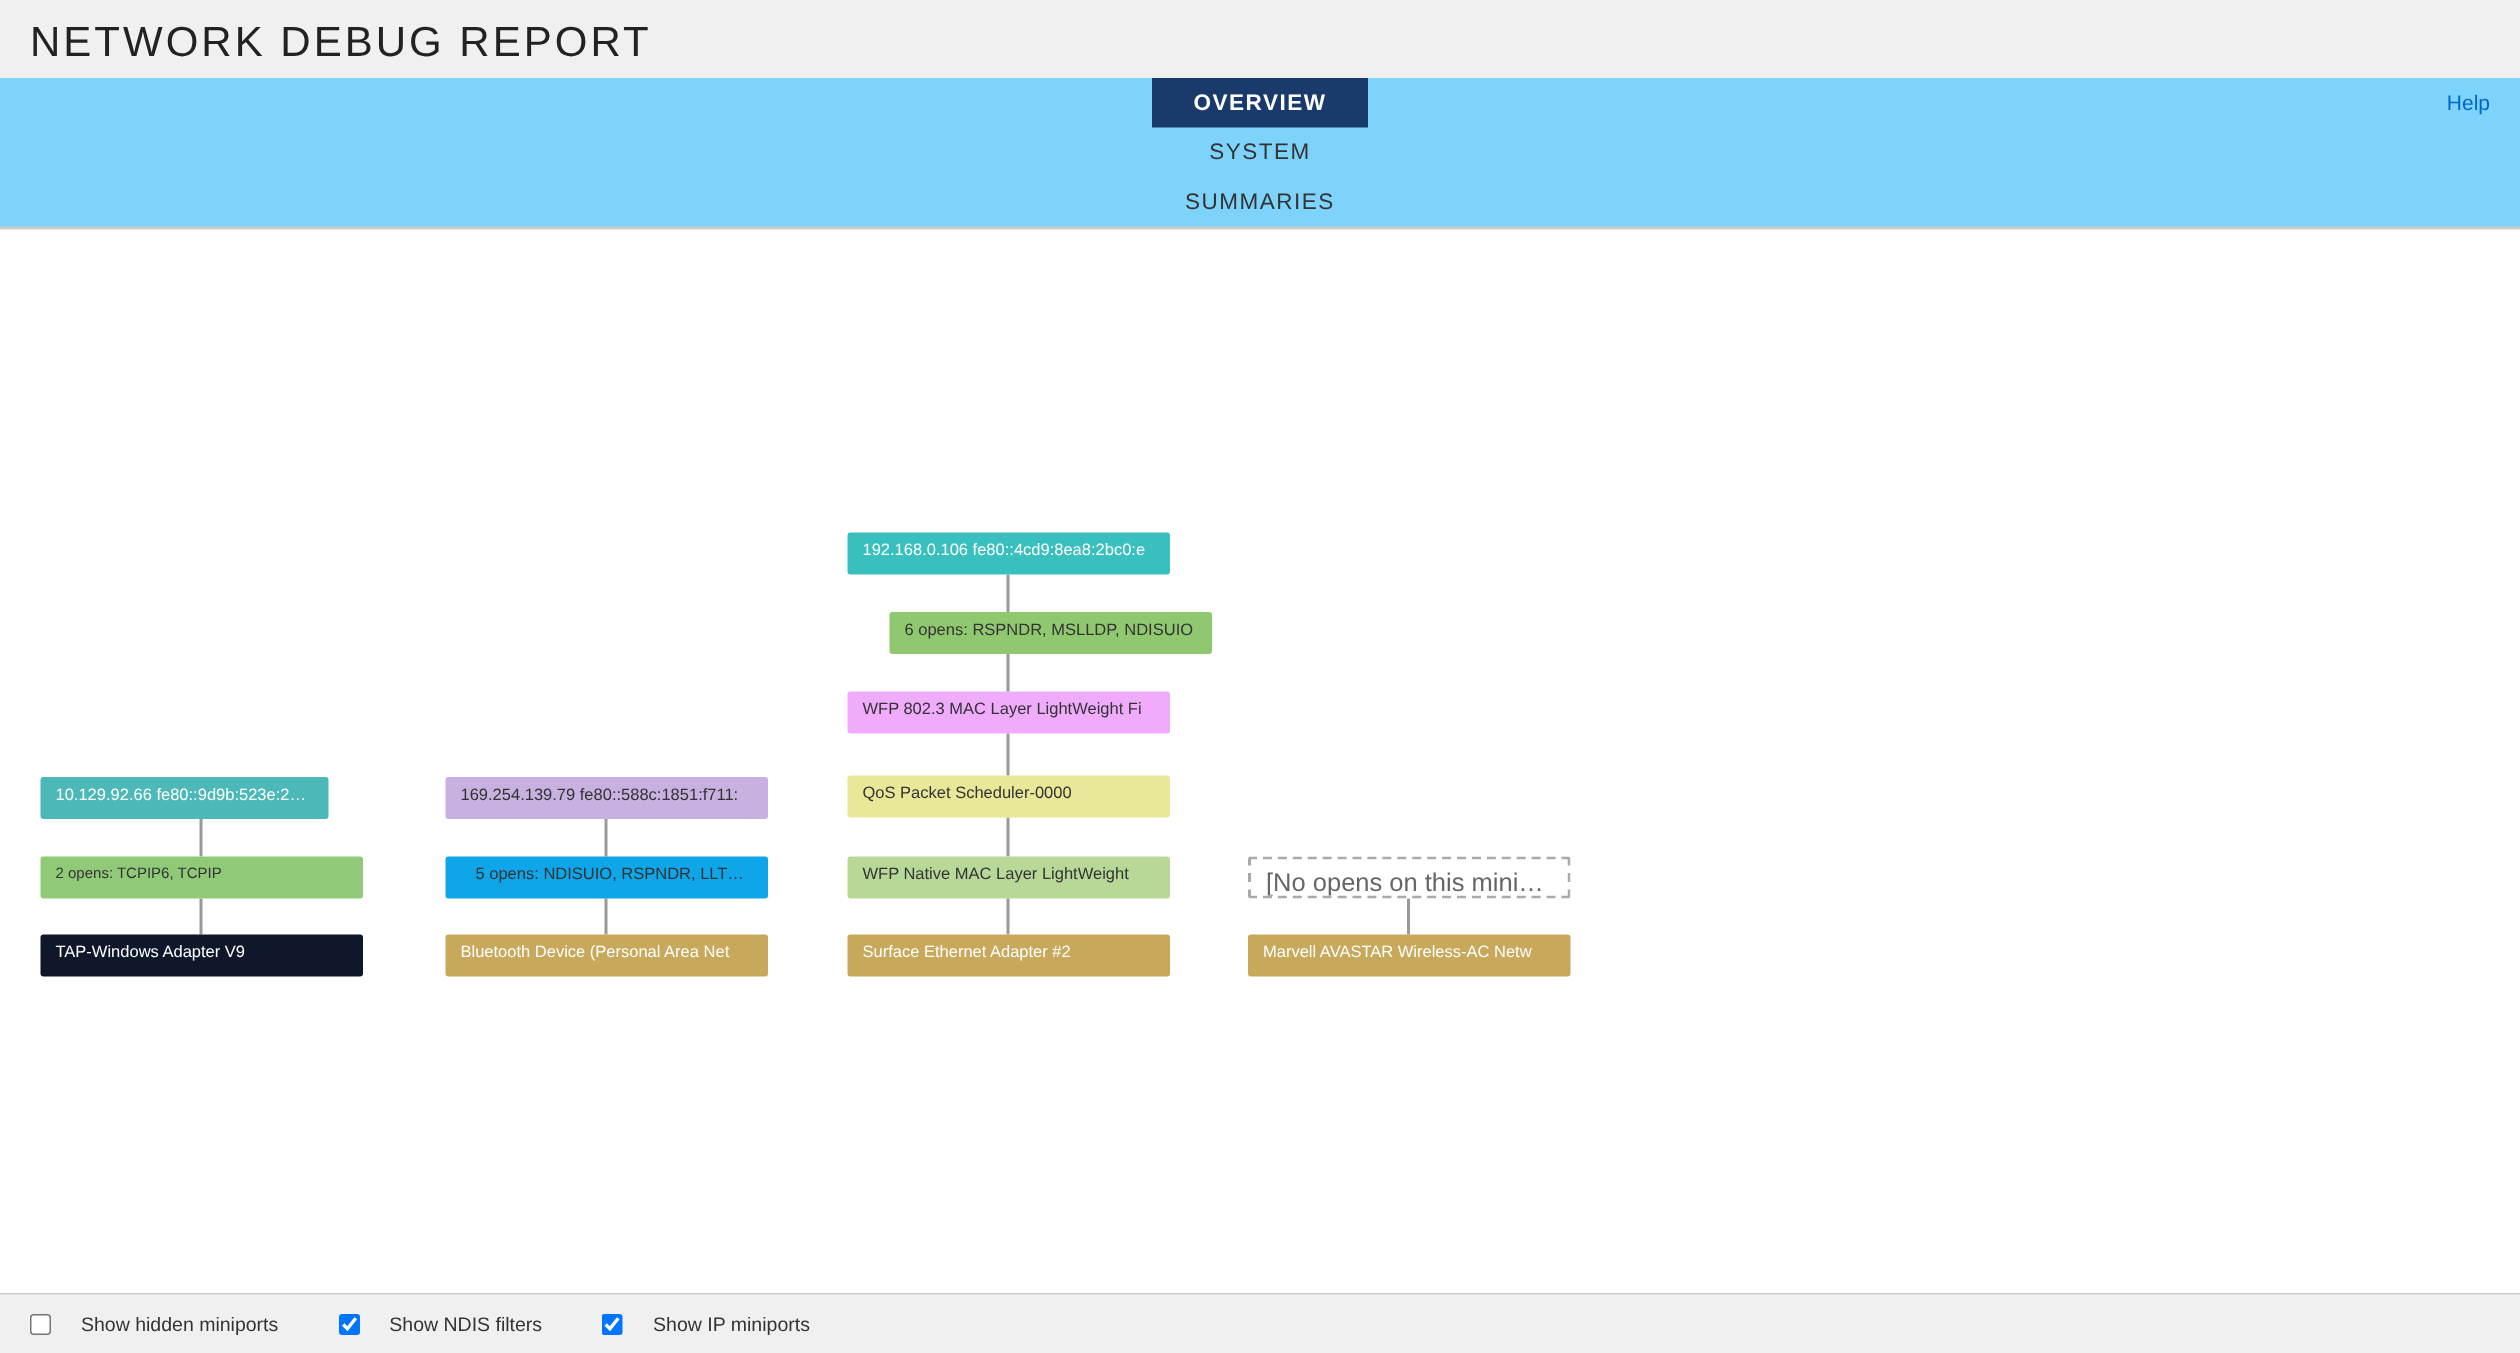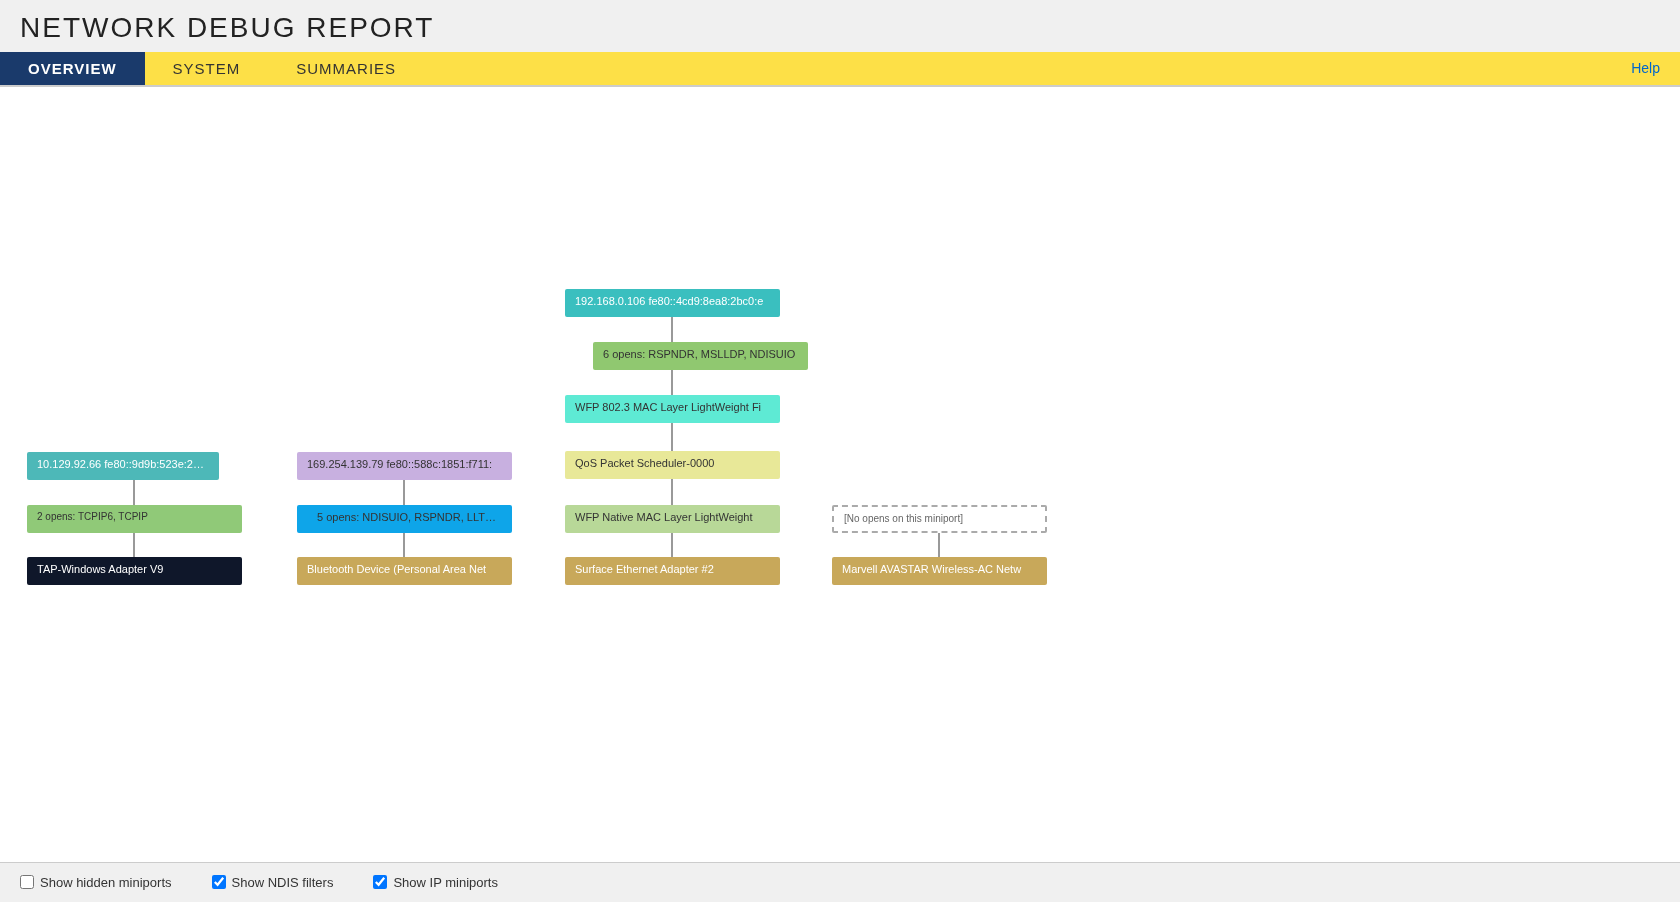--- a/index.html
+++ b/index.html
@@ -23,23 +23,24 @@
       letter-spacing: 2px;
       color: #222;
       text-transform: uppercase;
       margin-bottom: 8px;
     }
 
     
     .nav-bar {
       display: flex;
       align-items: center;
-      background: #fde047;
+      background: #7dd3fc;
       border-bottom: 2px solid #ccc;
       position: relative;
+      flex-direction: column;
     }
     .nav-item {
       padding: 8px 28px;
       font-size: 15px;
       letter-spacing: 1px;
       text-transform: uppercase;
       cursor: pointer;
       color: #333;
       font-weight: 400;
     }
@@ -100,22 +101,22 @@
     .footer-bar {
       background: #f0f0f0;
       border-top: 1px solid #ccc;
       padding: 12px 20px;
       display: flex;
       align-items: center;
       gap: 40px;
     }
     .checkbox-item {
       display: flex;
-      align-items: flex-start;
-      gap: 6px;
+      align-items: flex-end;
+      gap: 20px;
       font-size: 13px;
       color: #333;
       cursor: pointer;
     }
     .checkbox-item input[type="checkbox"] {
       width: 14px;
       height: 14px;
       cursor: pointer;
     }
   </style>
@@ -172,34 +173,34 @@
     <div class="node" style="background:#c8a85a; color:#fff; left:277px; top:440px; width:215px; height:28px; font-size:11px;">
       Bluetooth Device (Personal Area Net
     </div>
 
     <div class="node" style="background:#3abfbf; color:#fff; left:545px; top:172px; width:215px; height:28px; font-size:11px;">
       192.168.0.106 fe80::4cd9:8ea8:2bc0:e
     </div>
     <div class="node" style="background:#90c870; color:#333; left:573px; top:225px; width:215px; height:28px; font-size:11px;">
       6 opens: RSPNDR, MSLLDP, NDISUIO
     </div>
-    <div class="node" style="background:#5eead4; color:#333; left:545px; top:278px; width:215px; height:28px; font-size:11px;">
+    <div class="node" style="background:#f0abfc; color:#333; left:545px; top:278px; width:215px; height:28px; font-size:11px;">
       WFP 802.3 MAC Layer LightWeight Fi
     </div>
     <div class="node" style="background:#e8e898; color:#333; left:545px; top:334px; width:215px; height:28px; font-size:11px;">
       QoS Packet Scheduler-0000
     </div>
     <div class="node" style="background:#b8d898; color:#333; left:545px; top:388px; width:215px; height:28px; font-size:11px;">
       WFP Native MAC Layer LightWeight
     </div>
     <div class="node" style="background:#c8a85a; color:#fff; left:545px; top:440px; width:215px; height:28px; font-size:11px;">
       Surface Ethernet Adapter #2
     </div>
 
-    <div class="node" style="background:#fff; border:2px dashed #aaa; color:#666; left:812px; top:388px; width:215px; height:28px; font-size:10px;">
+    <div class="node" style="background:#fff; border:2px dashed #aaa; color:#666; left:812px; top:388px; width:215px; height:28px; font-size:17px;">
       [No opens on this miniport]
     </div>
     <div class="node" style="background:#c8a85a; color:#fff; left:812px; top:440px; width:215px; height:28px; font-size:11px;">
       Marvell AVASTAR Wireless-AC Netw
     </div>
 
   </div>
 </div>
 
 <div class="footer-bar">

